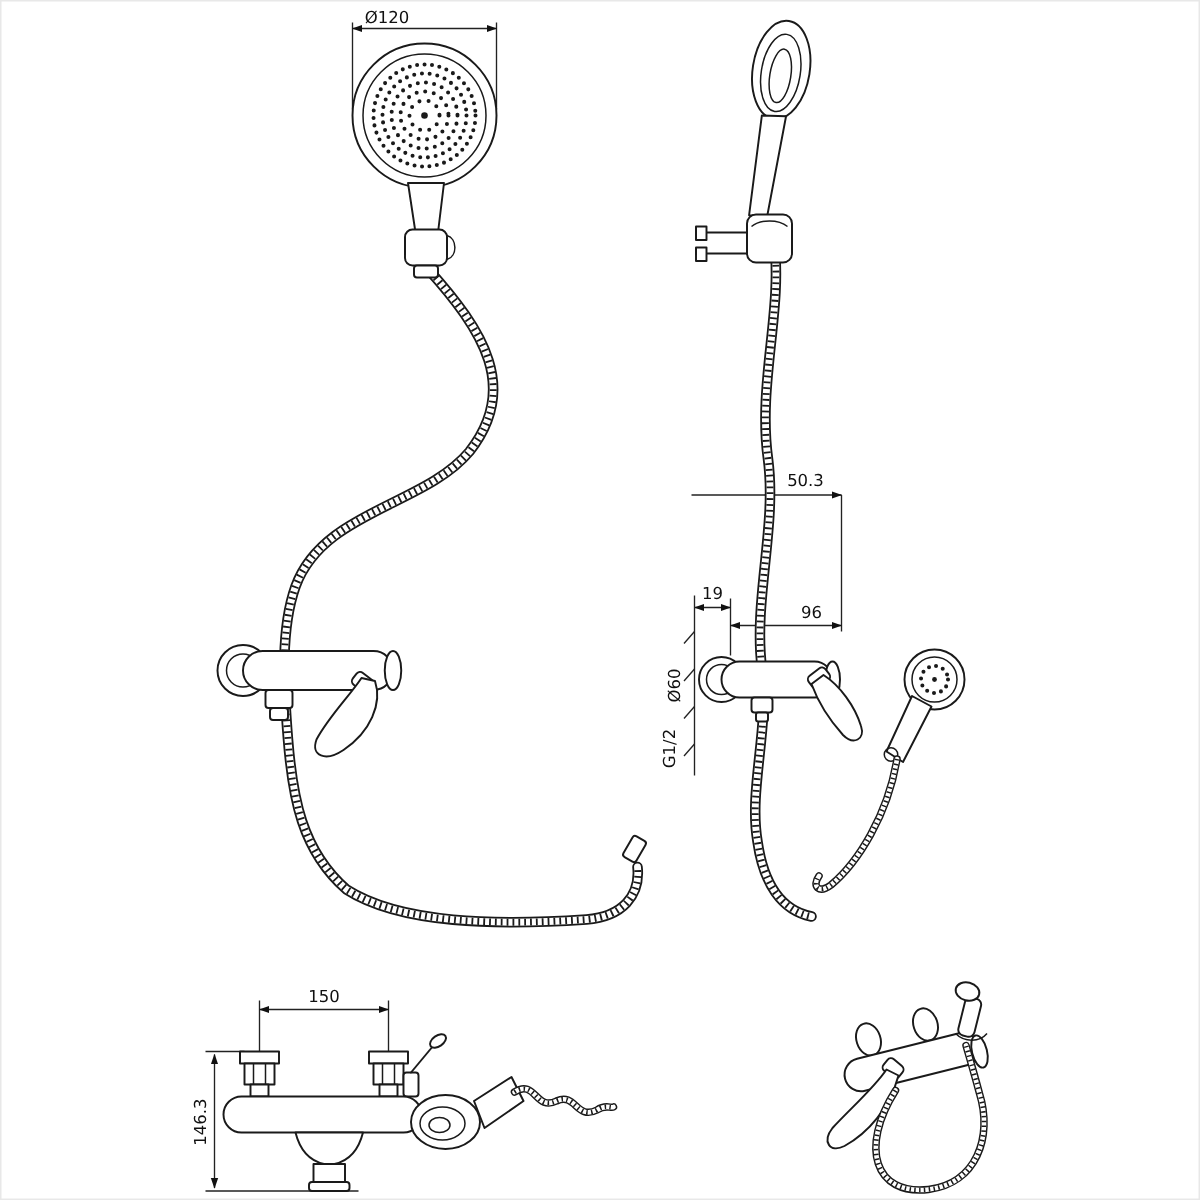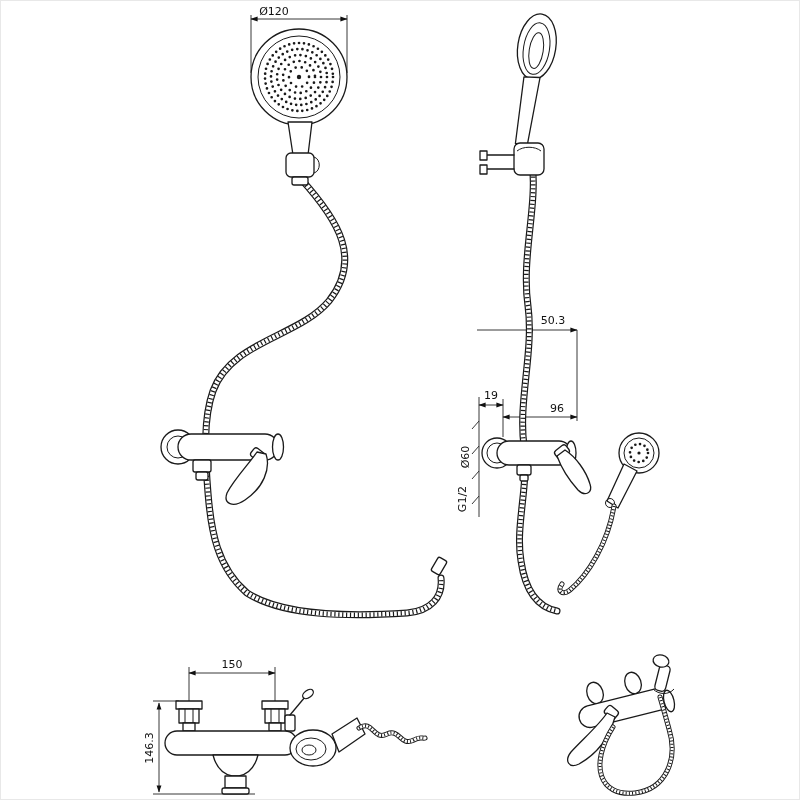--- a/index.html
+++ b/index.html
@@ -1,17 +1,17 @@
 <!DOCTYPE html>
 <html><head>
 <meta charset="utf-8">
 <style>
   html,body { margin:0; padding:0; background:#fff; }
   .frame { width:800px; height:800px; box-sizing:border-box; background:#ffffff;
-           border:1px solid #e8e8e8; font-family:"DejaVu Sans", sans-serif;padding-left:16px; }
+           border:1px solid #e8e8e8; font-family:"DejaVu Sans", sans-serif; }
   svg { display:block; }
   .ln   { stroke:#1a1a1a; stroke-width:1.3; fill:none; stroke-linejoin:round; stroke-linecap:round; }
   .fw   { stroke:#1a1a1a; stroke-width:1.3; fill:#ffffff; stroke-linejoin:round; }
   .thin { stroke:#1a1a1a; stroke-width:1; fill:none; }
   .dim  { stroke:#222222; stroke-width:0.9; fill:none; }
   .dimtxt { font:11px "DejaVu Sans", sans-serif; fill:#111111; text-anchor:middle; }
   .hoseO { stroke:#1a1a1a; stroke-width:7;   fill:none; stroke-linecap:round; }
   .hoseI { stroke:#ffffff; stroke-width:4.6; fill:none; stroke-linecap:round; }
   .hoseR { stroke:#1a1a1a; stroke-width:4.6; fill:none; stroke-dasharray:1.2 2.7; }
   .hoseO2 { stroke:#1a1a1a; stroke-width:5;   fill:none; stroke-linecap:round; }

